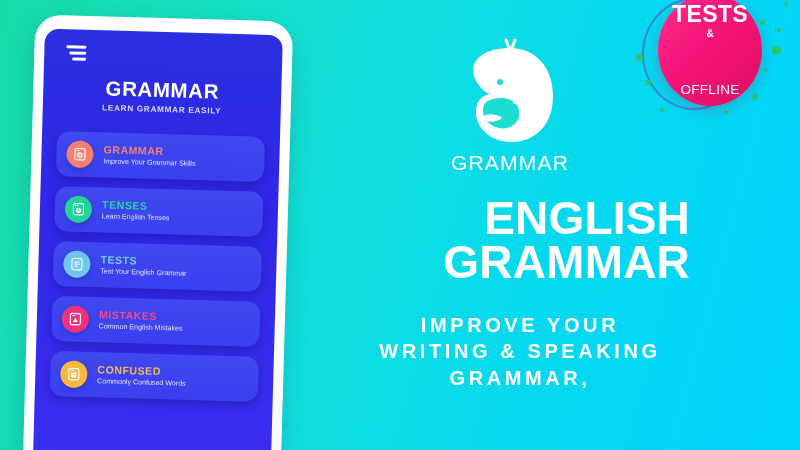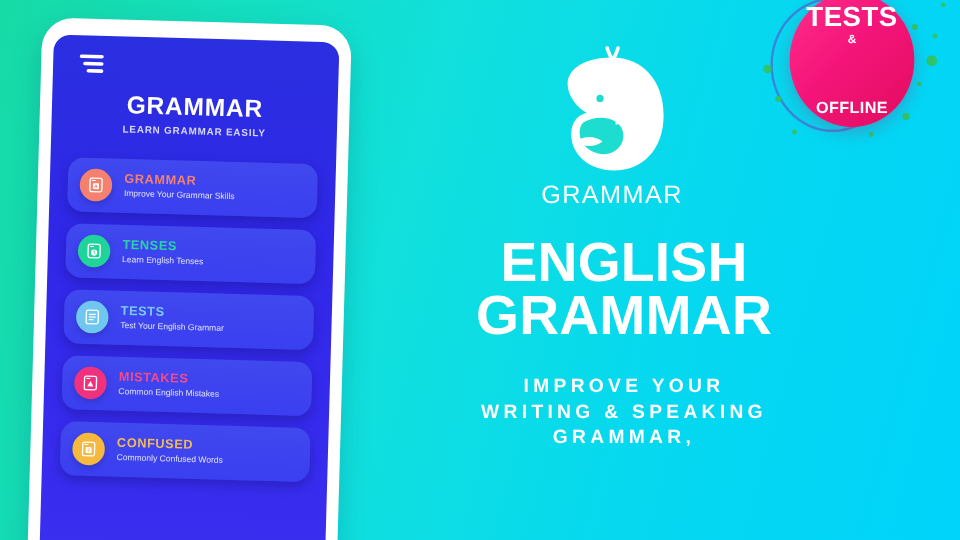--- a/index.html
+++ b/index.html
@@ -108,38 +108,38 @@
     font-size: 21px;
     letter-spacing: 1.2px;
     font-weight: normal;
   }
 
   
   #headline {
     position: absolute;
     left: 350px; top: 196px;
     width: 340px;
-    text-align: center;
+    text-align: right;
     color: #ffffff;
   }
   .h-line {
     font-size: 46px;
     font-weight: bold;
     line-height: 0.96;
     letter-spacing: 0.2px;
   }
   #subhead {
     position: absolute;
     left: 342px; top: 312px;
     width: 356px;
     text-align: center;
     color: #ffffff;
   }
   .s-line {
-    font-size: 16px;
+    font-size: 20px;
     font-weight: bold;
     letter-spacing: 3.6px;
     line-height: 1.32;
   }
 
   
   #badge-wrap {
     position: absolute;
     left: 636px; top: -12px;
     width: 164px; height: 142px;
@@ -161,21 +161,21 @@
     display: flex; flex-direction: column;
     align-items: center; justify-content: center;
     box-shadow: 0 4px 14px rgba(180,0,70,0.25);
   }
   .badge-free {
     color: #fff; font-size: 23px; font-weight: bold; letter-spacing: 0.4px;
     line-height: 1;
   }
   .badge-amp { color: #fff; font-size: 10px; font-weight: bold; line-height: 1.5; }
   .badge-offline {
-    color: #fff; font-size: 13.5px; font-weight: bold; letter-spacing: 0.3px;
+    color: #fff; font-size: 13.5px; font-weight: normal; letter-spacing: 0.3px;
     line-height: 1;
     margin-top: 42px;
   }
   .dot { position: absolute; border-radius: 50%; background: #2fc46a; }
 </style>
 </head>
 <body>
 
 <div id="stage">
 

